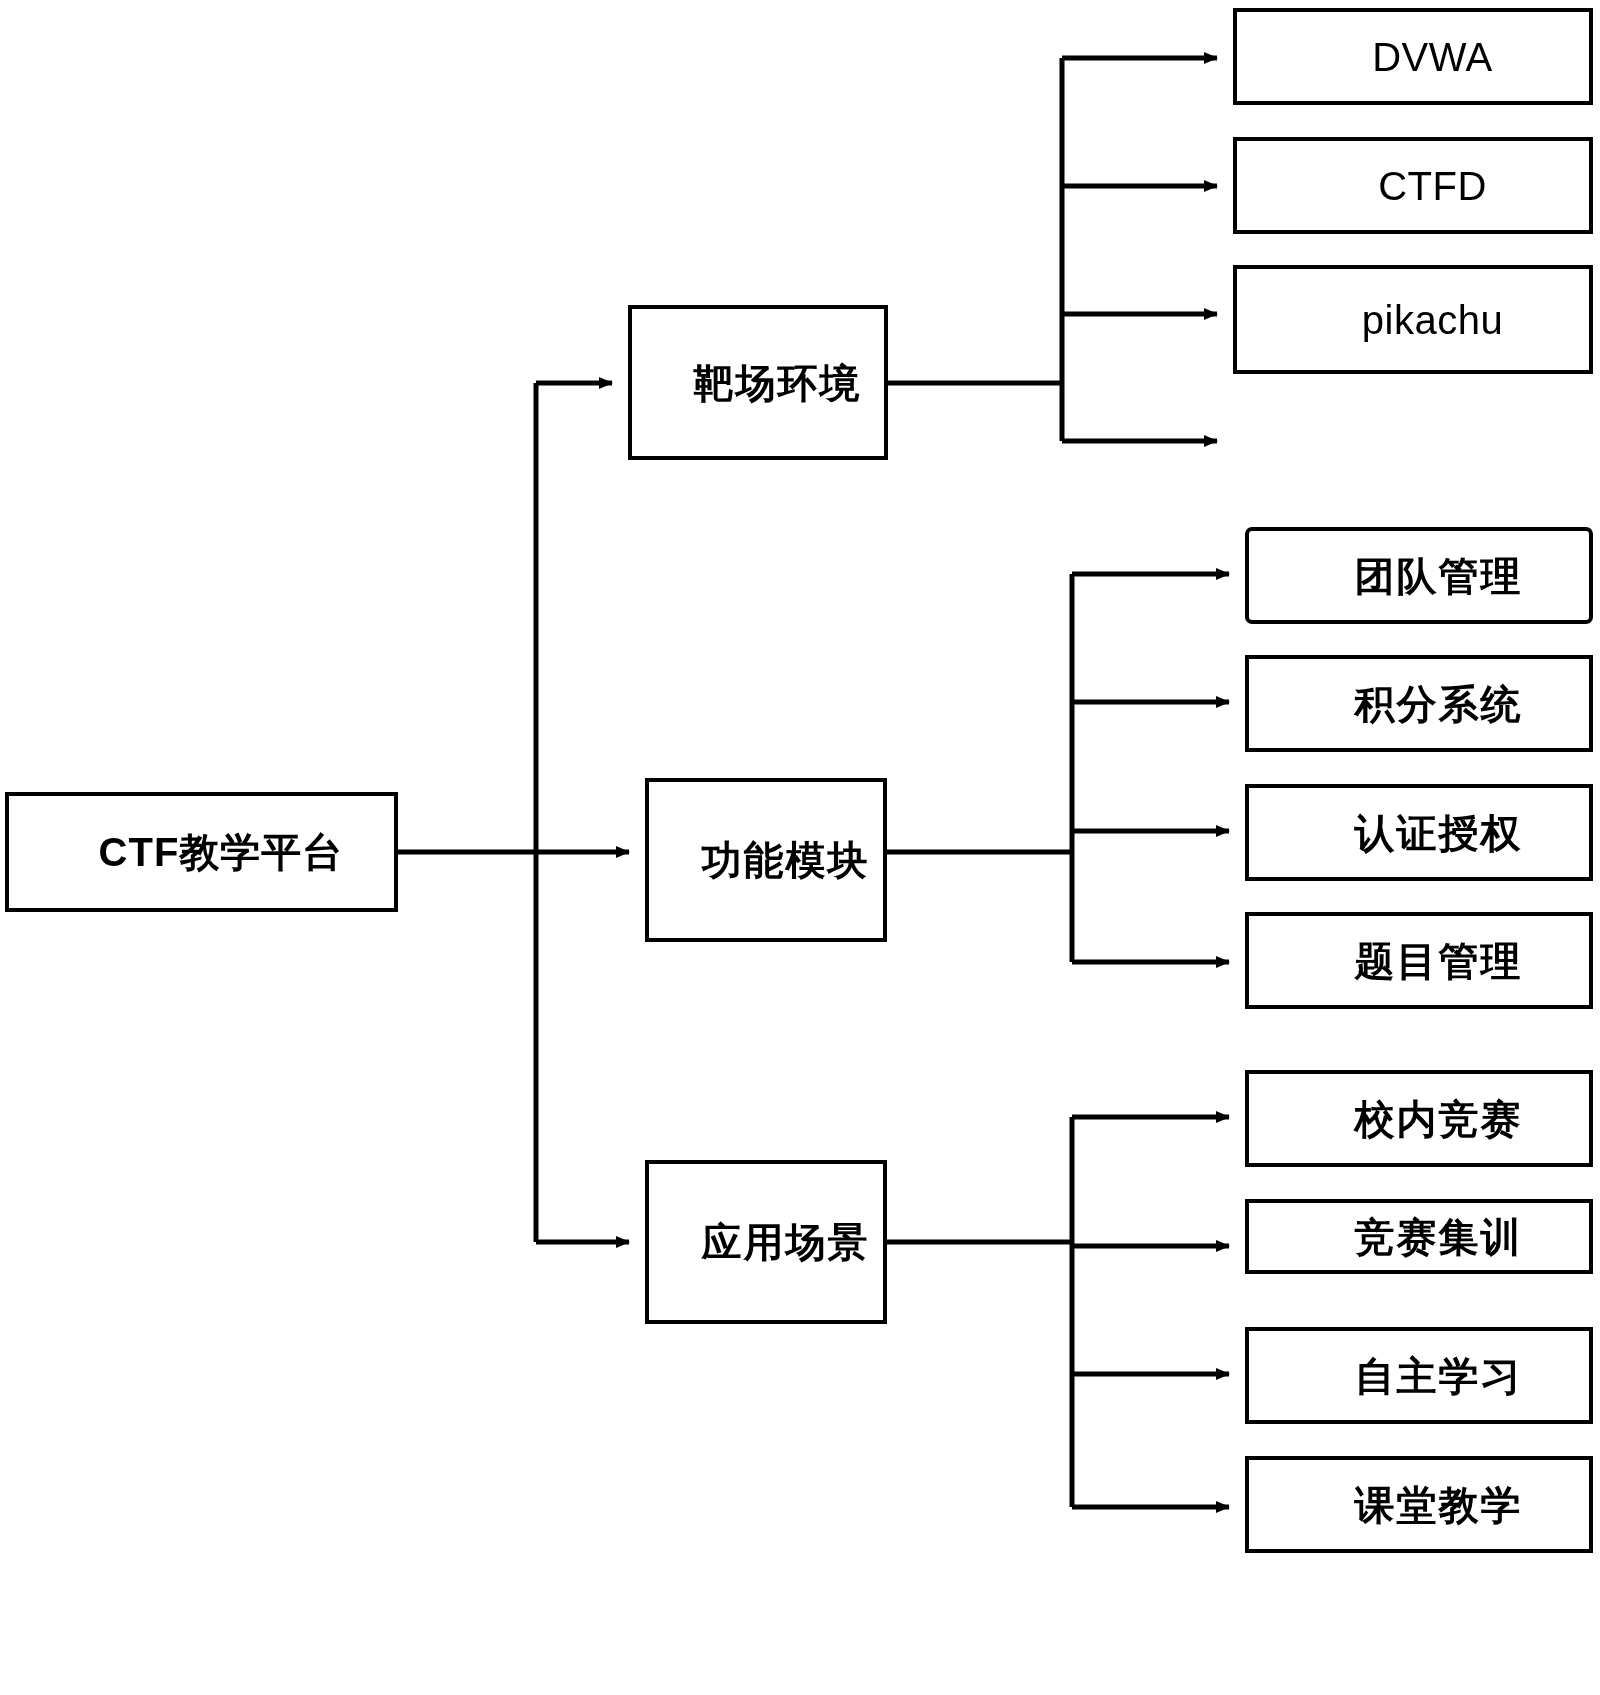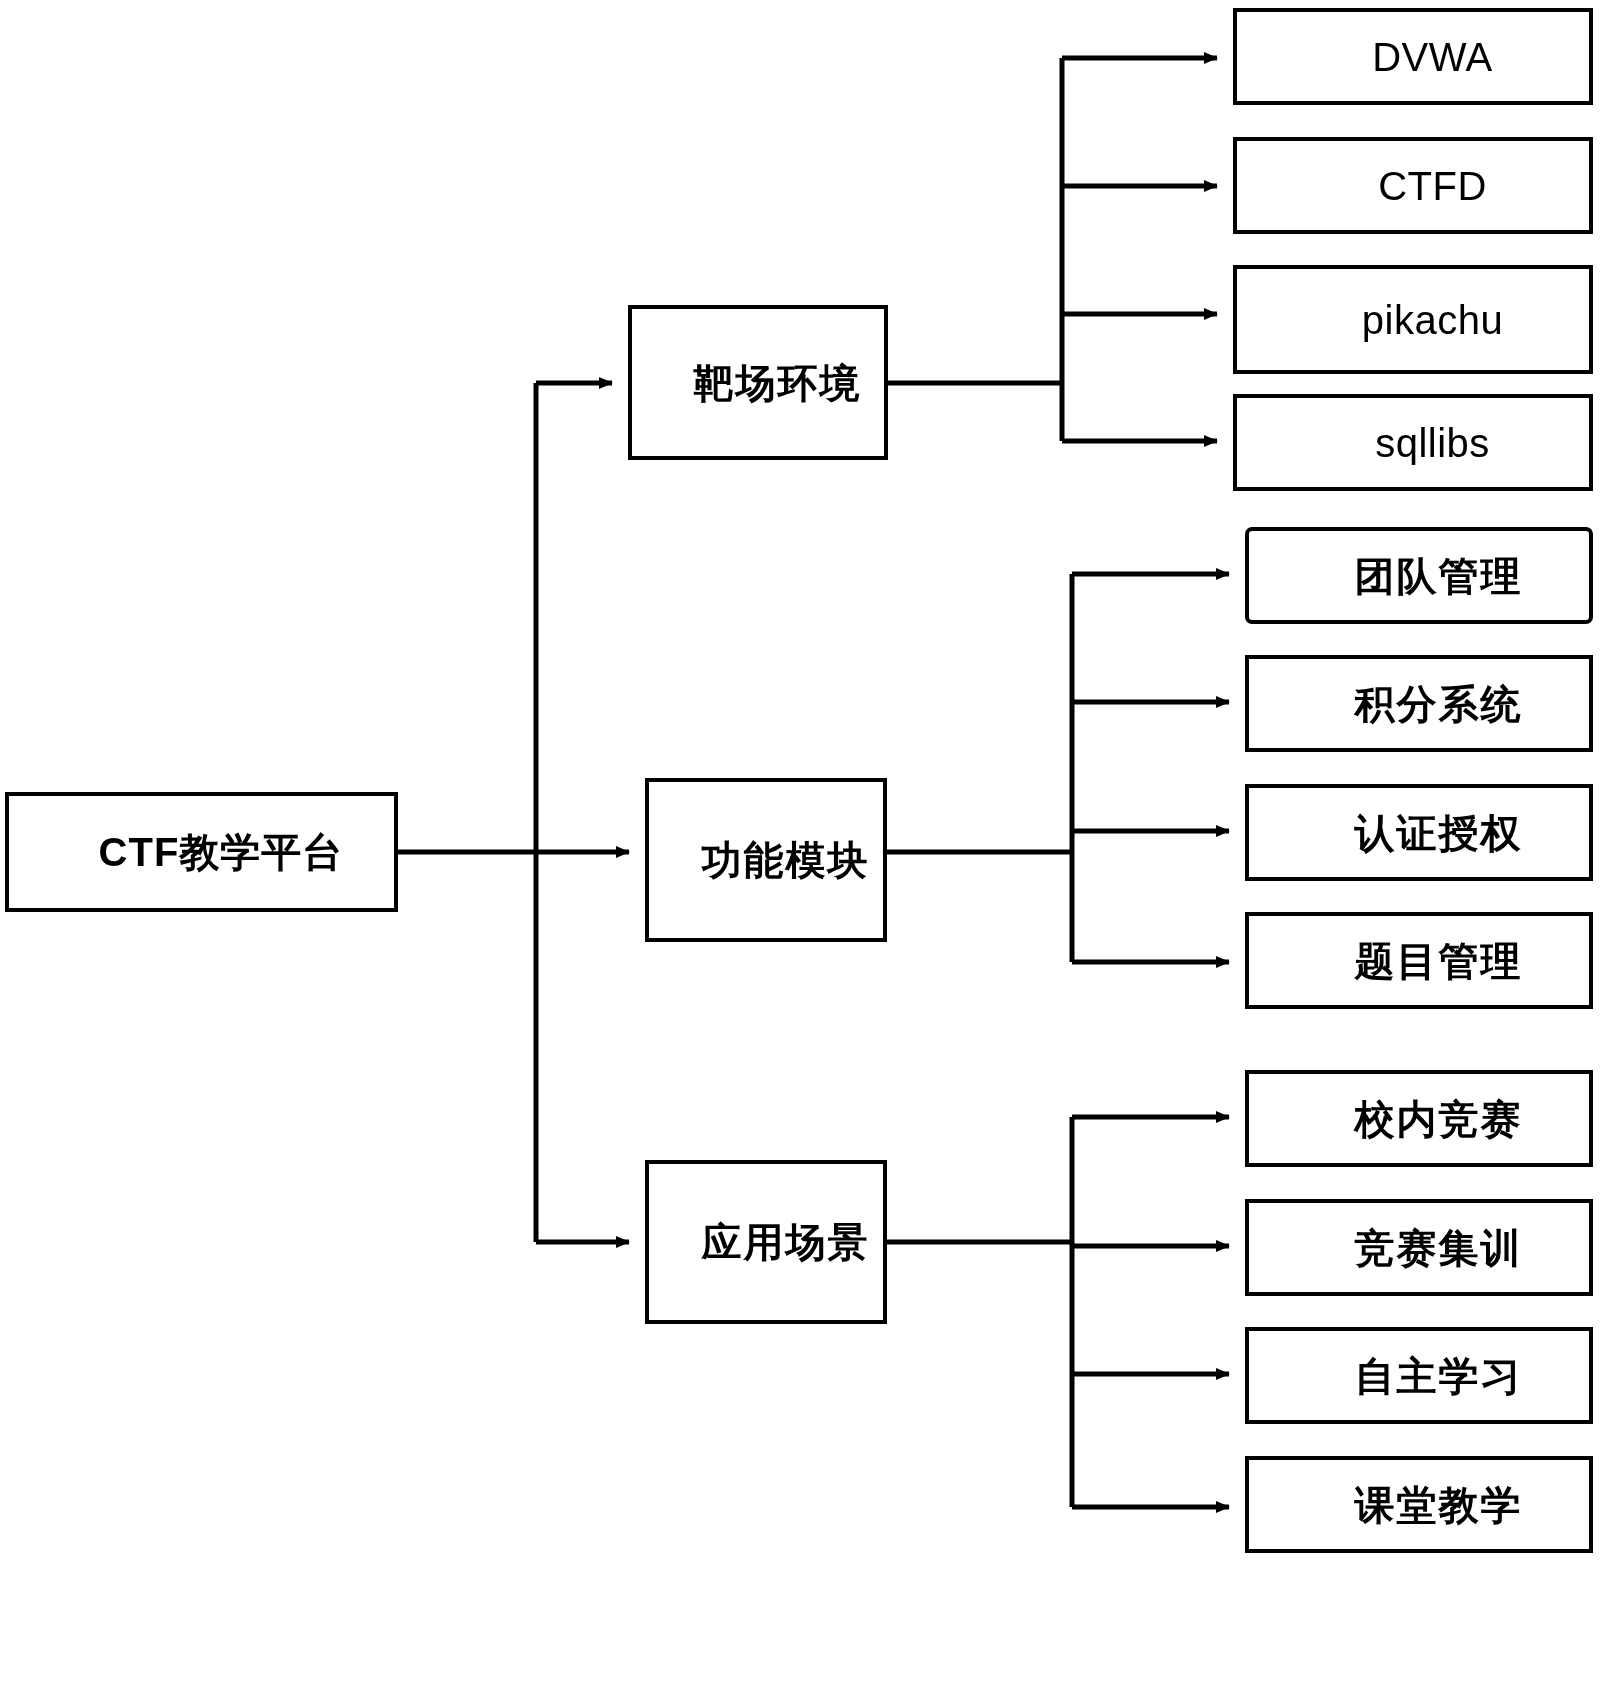--- a/index.html
+++ b/index.html
@@ -84,23 +84,20 @@
   </div>
   <div class="node leaf-en" id="n-b1c0" style="left: 1233px; top: 8px; width: 360px; height: 97px;">
     <span class="node-label">DVWA</span>
   </div>
   <div class="node leaf-en" id="n-b1c1" style="left: 1233px; top: 137px; width: 360px; height: 97px;">
     <span class="node-label">CTFD</span>
   </div>
   <div class="node leaf-en" id="n-b1c2" style="left: 1233px; top: 265px; width: 360px; height: 109px;">
     <span class="node-label">pikachu</span>
   </div>
-  <div class="node leaf-en" id="n-b1c3" style="left: 1233px; top: 394px; width: 360px; height: 97px;">
-    <span class="node-label">sqllibs</span>
-  </div>
 
   <div class="node branch" id="n-b2" style="left: 645px; top: 778px; width: 242px; height: 164px;">
     <span class="node-label">功能模块</span>
   </div>
   <div class="node leaf-cn" id="n-b2c0" style="left: 1245px; top: 527px; width: 348px; height: 97px; border-radius: 7px;">
     <span class="node-label">团队管理</span>
   </div>
   <div class="node leaf-cn" id="n-b2c1" style="left: 1245px; top: 655px; width: 348px; height: 97px;">
     <span class="node-label">积分系统</span>
   </div>
@@ -110,21 +107,21 @@
   <div class="node leaf-cn" id="n-b2c3" style="left: 1245px; top: 912px; width: 348px; height: 97px;">
     <span class="node-label">题目管理</span>
   </div>
 
   <div class="node branch" id="n-b3" style="left: 645px; top: 1160px; width: 242px; height: 164px;">
     <span class="node-label">应用场景</span>
   </div>
   <div class="node leaf-cn" id="n-b3c0" style="left: 1245px; top: 1070px; width: 348px; height: 97px;">
     <span class="node-label">校内竞赛</span>
   </div>
-  <div class="node leaf-cn" id="n-b3c1" style="left: 1245px; top: 1199px; width: 348px; height: 97px;">
+  <div class="node leaf-cn" id="n-b3c1" style="left: 1245px; top: 1199px; width: 348px; height: 75px;">
     <span class="node-label">竞赛集训</span>
   </div>
   <div class="node leaf-cn" id="n-b3c2" style="left: 1245px; top: 1327px; width: 348px; height: 97px;">
     <span class="node-label">自主学习</span>
   </div>
   <div class="node leaf-cn" id="n-b3c3" style="left: 1245px; top: 1456px; width: 348px; height: 97px;">
     <span class="node-label">课堂教学</span>
   </div>
 </div>
 

